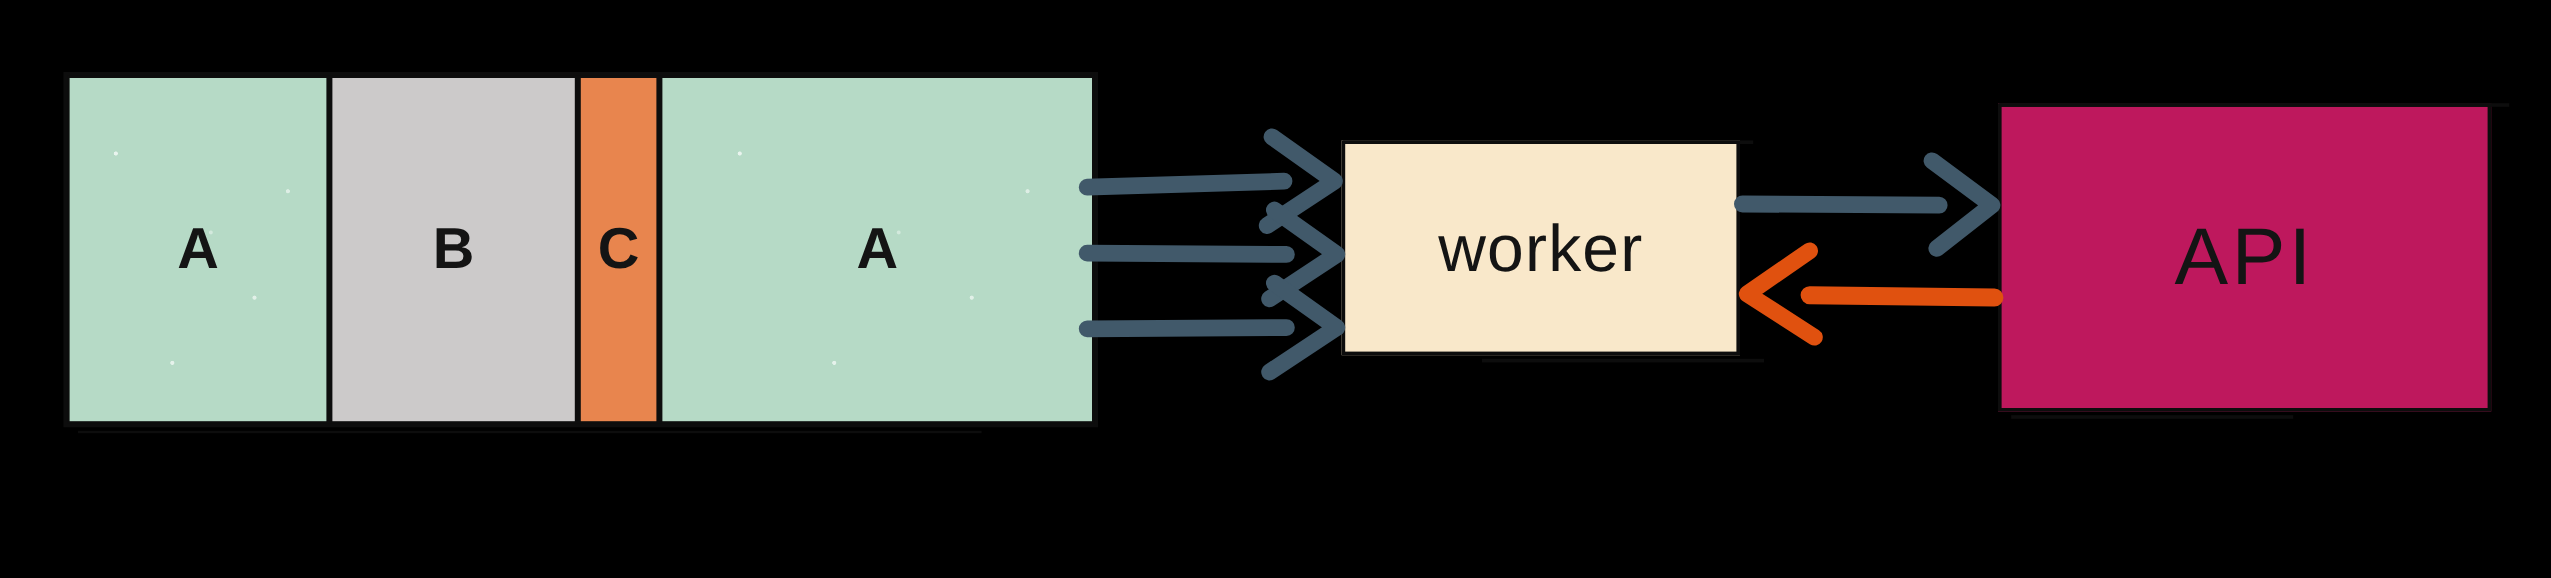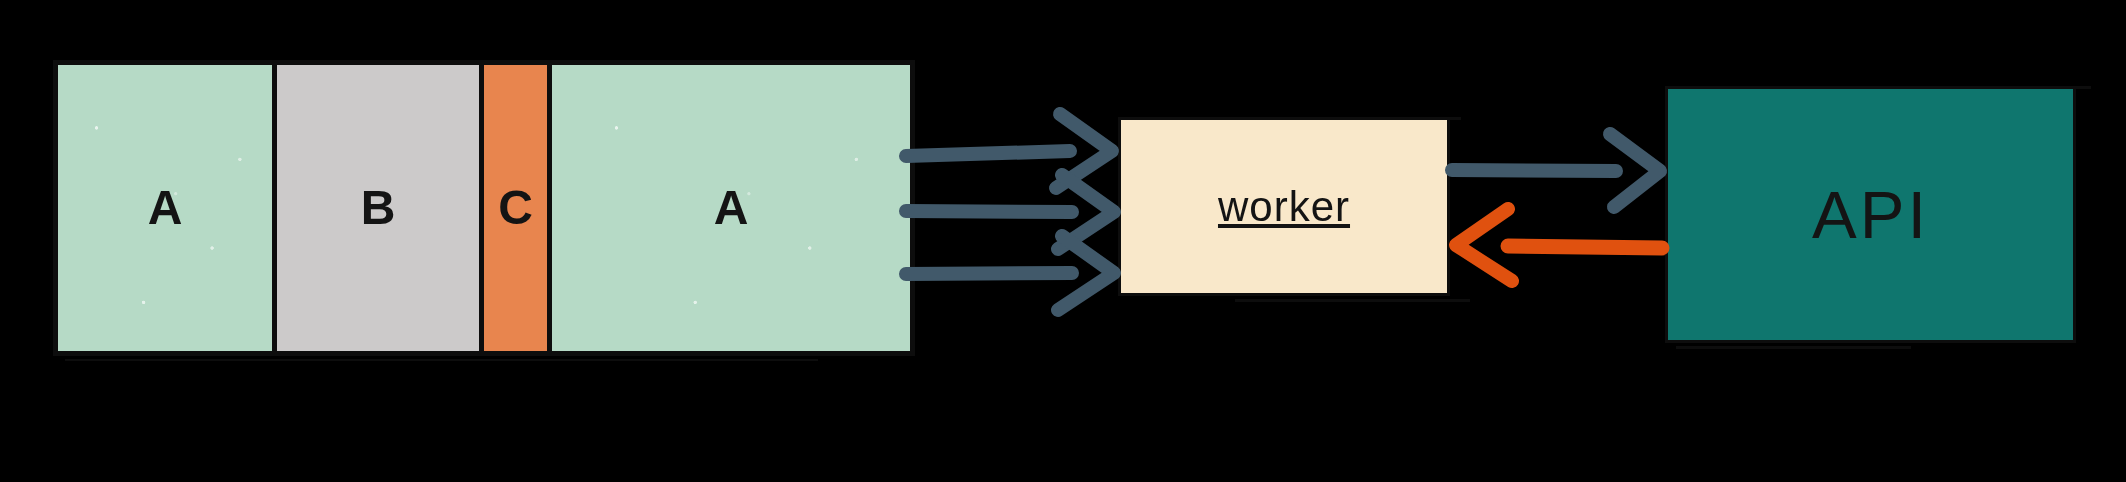--- a/index.html
+++ b/index.html
@@ -71,21 +71,21 @@
     background: #0d0d0d;
   }
   .box::after {             
     content: "";
     position: absolute;
     height: 3px;
     background: #0d0d0d;
   }
   .worker-box { left: 1118px; top: 117px; width: 332px; height: 179px; }
   .worker-box::after { bottom: -9px; left: 35%; width: 72%; }
-  .worker-label { font-size: 42px; font-weight: 400; letter-spacing: 1px; text-decoration: underline; }
+  .worker-label { font-size: 55px; font-weight: 400; letter-spacing: 1px; }
 
   .api-box { left: 1665px; top: 86px; width: 411px; height: 257px; }
   .api-box::after { bottom: -9px; left: 2%; width: 58%; }
   .api-label { font-size: 67px; font-weight: 400; letter-spacing: 3px; }
 
   
   .arrows-layer {
     position: absolute;
     left: 0; top: 0;
     width: 2126px; height: 482px;
@@ -117,21 +117,21 @@
     </div>
     <div class="seg seg-a2 seg-speckled" style="background-color: rgb(182, 218, 198);">
       <span class="seg-label" style="color: rgb(20, 20, 20);">A</span>
     </div>
   </div>
 
   <div class="box worker-box" style="background-color: rgb(249, 232, 202); border-color: rgb(13, 13, 13);">
     <span class="worker-label" style="color: rgb(20, 20, 20);">worker</span>
   </div>
 
-  <div class="box api-box" style="background-color: #0f766e; border-color: rgb(13, 13, 13);">
+  <div class="box api-box" style="background-color: #be185d; border-color: rgb(13, 13, 13);">
     <span class="api-label" style="color: rgb(20, 20, 20);">API</span>
   </div>
 
   <svg class="arrows-layer" viewBox="0 0 2126 482" xmlns="http://www.w3.org/2000/svg">
 
     <g>
       <path class="arrow arrow-shaft" d="M 906 156 L 1070 151" style="stroke: rgb(65, 89, 106);"></path>
       <path class="arrow arrow-head" d="M 1060 114 L 1112 151 L 1056 188" style="stroke: rgb(65, 89, 106);"></path>
     </g>
     <g>

